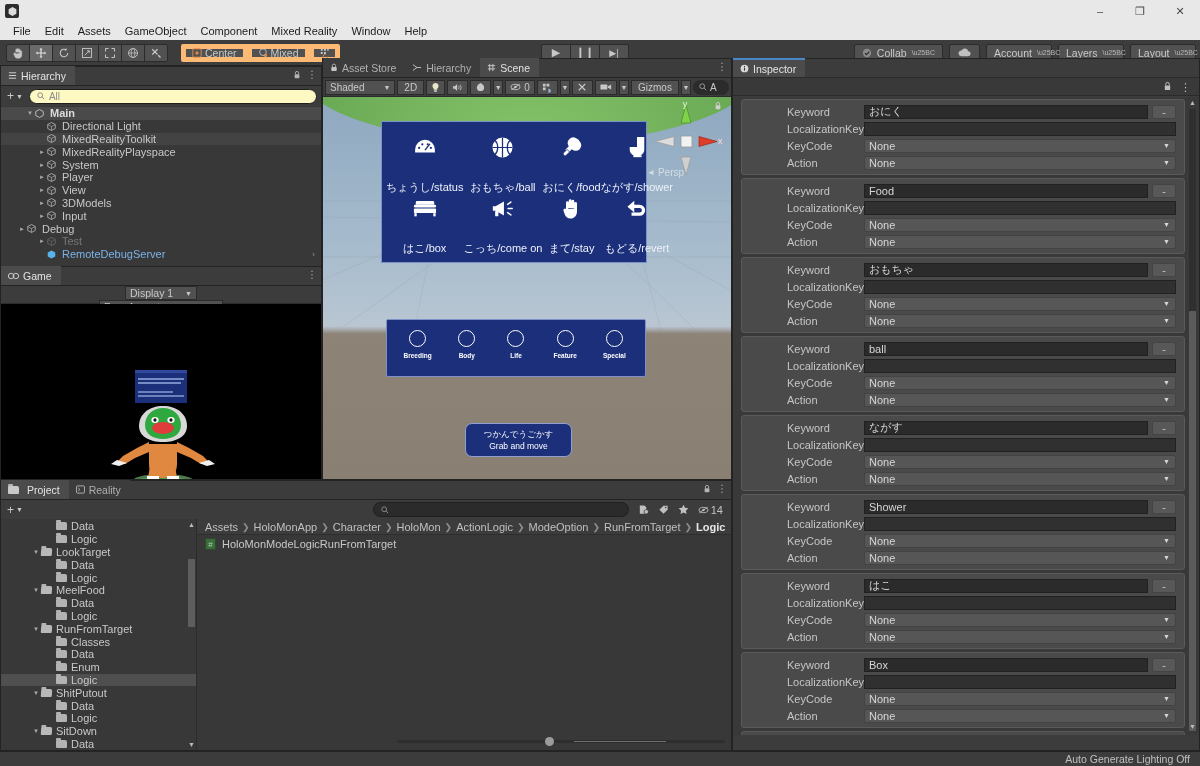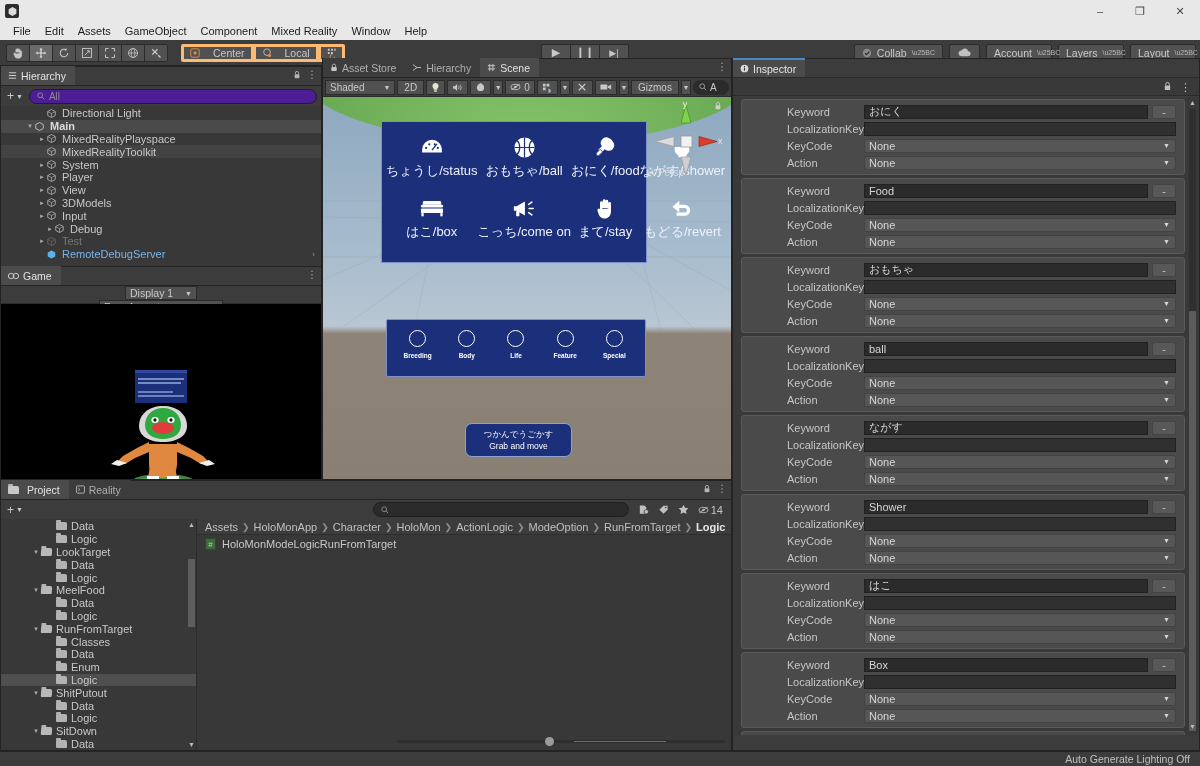--- a/index.html
+++ b/index.html
@@ -30,22 +30,22 @@
   .maintoolbar { height:26px; background:#3c3c3c; display:flex; align-items:center;
                  border-bottom:1px solid #232323; position:relative; }
   .tgroup { display:flex; align-items:center; margin-left:6px; }
   .tbtn { height:18px; min-width:24px; background:#515151; border:1px solid #2b2b2b;
           display:flex; align-items:center; justify-content:center; color:#c8c8c8;
           font-size:11px; margin-right:-1px; }
   .tbtn.active { background:#6a6a6a; }
   .tbtn.first { border-radius:2px 0 0 2px; }
   .tbtn.last  { border-radius:0 2px 2px 0; }
   .pivotgrp { margin-left:14px; display:flex; }
-  .pivotbtn { height:18px; background:#515151; border:3px solid #fdba74; color:#c8c8c8;
-              display:flex; align-items:center; padding:0 6px; gap:13px; margin-right:-1px; font-size:10.5px;}
+  .pivotbtn { height:18px; background:#515151; border:5px solid #fdba74; color:#c8c8c8;
+              display:flex; align-items:center; padding:0 6px; gap:3px; margin-right:-1px; font-size:10.5px;}
   .playgrp { position:absolute; left:541px; display:flex; }
   .playbtn { width:30px; height:18px; background:#515151; border:1px solid #2b2b2b;
              display:flex; align-items:center; justify-content:center; color:#c8c8c8; margin-right:-1px;}
   .rightgrp { position:absolute; right:4px; display:flex; align-items:center; gap:6px; }
   .rbtn { height:18px; background:#515151; border:1px solid #2b2b2b; border-radius:2px;
           color:#c8c8c8; display:flex; align-items:center; padding:0 7px; gap:5px; font-size:10.5px;}
   .rbtn .caret { font-size:7px; opacity:.85; }
   .rbtn.wide { width:66px; justify-content:space-between; }
 
   
@@ -58,21 +58,21 @@
   .tab.inspector-active { background:#4b4b4b; color:#e4e4e4; border-top:2px solid #4a88c7; }
   .tabrow .tools { position:absolute; right:4px; top:3px; display:flex; gap:6px; align-items:center;
                    color:#adadad; font-size:10px; }
   .kebab { letter-spacing:0; line-height:10px; }
 
   
   #hierarchy { left:0; top:66px; width:322px; height:202px; background:#383838; }
   .hsearchrow { height:20px; background:#3c3c3c; display:flex; align-items:center; padding:0 4px; gap:4px;}
   .plusbtn { display:flex; align-items:center; gap:2px; color:#c8c8c8; font-size:12px; padding:0 2px;}
   .plusbtn .caret { font-size:7px; }
-  .hsearch { flex:1; height:15px; background:#4c1d95; border:1px solid #1f1f1f; border-radius:8px;
+  .hsearch { flex:1; height:15px; background:#fef9c3; border:1px solid #1f1f1f; border-radius:8px;
              display:flex; align-items:center; padding:0 7px; gap:4px; color:#8a8a8a; font-size:10px; }
   .htree { padding-top:1px; font-size:11px; }
   .hrow { height:12.8px; display:flex; align-items:center; color:#c8c8c8; position:relative; }
   .hrow.selected-main { background:#4a4a4a; font-weight:bold; color:#dcdcdc; }
   .hrow.hl { background:#434343; }
   .hrow .arrow { width:10px; font-size:6px; color:#a8a8a8; text-align:center; }
   .hrow .cube { width:12px; text-align:center; font-size:9px; color:#b9b9b9; }
   .hrow.dim { color:#767676; }
   .hrow.dim .cube { color:#6d6d6d; }
   .hrow.prefab { color:#7ab3e8; }
@@ -162,21 +162,21 @@
                border-top:1px solid #232323; display:flex; align-items:center;
                justify-content:flex-end; padding-right:10px; color:#c0c0c0; font-size:10.5px; }
 
   
   .mrpanel { position:absolute; background:#1b2f7a; border:1px solid #7d90c8; }
   .mrmenu { left:58px; top:24px; width:266px; height:142px; }
   .mrgrid { display:grid; grid-template-columns:repeat(4,1fr); height:100%;
             padding:12px 4px 6px 4px; }
   .mrcell { display:flex; flex-direction:column; align-items:center; justify-content:flex-start; gap:2px; }
   .mricon { height:26px; display:flex; align-items:center; justify-content:center; color:#fff; }
-  .mrlabel { color:#eef1fb; font-size:13px; white-space:nowrap; }
+  .mrlabel { color:#eef1fb; font-size:11px; white-space:nowrap;margin-top:18px; }
   .mrtabs { left:63px; top:222px; width:260px; height:58px; border-radius:2px; }
   .mrtabgrid { display:grid; grid-template-columns:repeat(5,1fr); height:100%; padding:10px 6px 6px 6px; }
   .mrcircle { width:17px; height:17px; border:1.6px solid #fff; border-radius:50%; }
   .mrtablabel { color:#fff; font-size:6.5px; font-weight:bold; margin-top:3px; }
   .mrgrab { position:absolute; left:142px; top:326px; width:107px; height:34px; background:#1b2f7a;
             border:1.4px solid #8fa0d2; border-radius:7px; display:flex; flex-direction:column;
             align-items:center; justify-content:center; color:#fff; }
   .mrgrab div { font-size:8.5px; }
   .gizmo { position:absolute; right:6px; top:0px; width:78px; height:90px; }
 
@@ -260,21 +260,21 @@
             <rect x="1" y="1" width="10" height="10" rx="1.5" fill="none" stroke="#d88a4a" stroke-width="1.2"></rect>
             <circle cx="6" cy="6" r="2" fill="#d88a4a"></circle>
           </svg>
         <span>Center</span>
       </div>
       <div class="pivotbtn">
         <svg width="10" height="10" viewBox="0 0 12 12">
             <circle cx="6" cy="5" r="4" fill="none" stroke="#c8c8c8" stroke-width="1"></circle>
             <circle cx="9" cy="9" r="2" fill="#d88a4a"></circle>
           </svg>
-        <span>Local</span>
+        <span>Mixed</span>
       </div>
       <div class="pivotbtn" style="border-radius:0 2px 2px 0;padding:0 5px">
         <svg width="11" height="11" viewBox="0 0 12 12">
             <path d="M2 2h2v2H2zM5.5 2h2v2h-2zM9 2h1.5v2H9zM2 5.5h2v2H2zM5.5 5.5h2v2h-2z" fill="#c8c8c8"></path>
             <path d="M7 8a2.5 2.5 0 102.5 2.5" fill="none" stroke="#d88a4a" stroke-width="1"></path>
           </svg>
       </div>
     </div>
     <div class="playgrp">
       <div class="playbtn" style="border-radius:2px 0 0 2px">▶</div>
@@ -335,59 +335,59 @@
       </div>
       <div class="hsearch">
         <svg width="8" height="8" viewBox="0 0 10 10">
             <circle cx="4" cy="4" r="3" fill="none" stroke="#8a8a8a" stroke-width="1.2"></circle>
             <path d="M6.3 6.3L9 9" stroke="#8a8a8a" stroke-width="1.2"></path>
           </svg>
         <span>All</span>
       </div>
     </div>
     <div class="htree" id="hierarchy-tree">
+        <div class="hrow selected-main" style="padding-left: 24px;">
+          <span class="arrow">▼</span>
+          <span class="cube">
+            <svg width="9" height="9" viewBox="0 0 10 10">
+              <polygon points="5,0.6 9.2,2.8 9.2,7.2 5,9.4 0.8,7.2 0.8,2.8" fill="none" stroke="#c4c4c4" stroke-width="1"></polygon>
+            </svg>
+          </span>
+          <span style="margin-left: 3px;">Main</span>
+        </div>
         <div class="hrow" style="padding-left: 36px;">
           <span class="arrow"></span>
           <span class="cube">
             <svg width="9" height="9" viewBox="0 0 10 10">
               <polygon points="5,0.6 9.2,2.8 9.2,7.2 5,9.4 0.8,7.2 0.8,2.8" fill="none" stroke="#b9b9b9" stroke-width="0.9"></polygon>
               <path d="M0.8 2.8L5 5.1L9.2 2.8M5 5.1v4.3" fill="none" stroke="#b9b9b9" stroke-width="0.7"></path>
             </svg>
           </span>
           <span style="margin-left: 3px;">Directional Light</span>
         </div>
-        <div class="hrow selected-main" style="padding-left: 24px;">
-          <span class="arrow">▼</span>
+        <div class="hrow hl" style="padding-left: 36px;">
+          <span class="arrow"></span>
           <span class="cube">
             <svg width="9" height="9" viewBox="0 0 10 10">
-              <polygon points="5,0.6 9.2,2.8 9.2,7.2 5,9.4 0.8,7.2 0.8,2.8" fill="none" stroke="#c4c4c4" stroke-width="1"></polygon>
+              <polygon points="5,0.6 9.2,2.8 9.2,7.2 5,9.4 0.8,7.2 0.8,2.8" fill="none" stroke="#b9b9b9" stroke-width="0.9"></polygon>
+              <path d="M0.8 2.8L5 5.1L9.2 2.8M5 5.1v4.3" fill="none" stroke="#b9b9b9" stroke-width="0.7"></path>
             </svg>
           </span>
-          <span style="margin-left: 3px;">Main</span>
+          <span style="margin-left: 3px;">MixedRealityToolkit</span>
         </div>
         <div class="hrow" style="padding-left: 36px;">
           <span class="arrow">►</span>
           <span class="cube">
             <svg width="9" height="9" viewBox="0 0 10 10">
               <polygon points="5,0.6 9.2,2.8 9.2,7.2 5,9.4 0.8,7.2 0.8,2.8" fill="none" stroke="#b9b9b9" stroke-width="0.9"></polygon>
               <path d="M0.8 2.8L5 5.1L9.2 2.8M5 5.1v4.3" fill="none" stroke="#b9b9b9" stroke-width="0.7"></path>
             </svg>
           </span>
           <span style="margin-left: 3px;">MixedRealityPlayspace</span>
         </div>
-        <div class="hrow hl" style="padding-left: 36px;">
-          <span class="arrow"></span>
-          <span class="cube">
-            <svg width="9" height="9" viewBox="0 0 10 10">
-              <polygon points="5,0.6 9.2,2.8 9.2,7.2 5,9.4 0.8,7.2 0.8,2.8" fill="none" stroke="#b9b9b9" stroke-width="0.9"></polygon>
-              <path d="M0.8 2.8L5 5.1L9.2 2.8M5 5.1v4.3" fill="none" stroke="#b9b9b9" stroke-width="0.7"></path>
-            </svg>
-          </span>
-          <span style="margin-left: 3px;">MixedRealityToolkit</span>
-        </div>
         <div class="hrow" style="padding-left: 36px;">
           <span class="arrow">►</span>
           <span class="cube">
             <svg width="9" height="9" viewBox="0 0 10 10">
               <polygon points="5,0.6 9.2,2.8 9.2,7.2 5,9.4 0.8,7.2 0.8,2.8" fill="none" stroke="#b9b9b9" stroke-width="0.9"></polygon>
               <path d="M0.8 2.8L5 5.1L9.2 2.8M5 5.1v4.3" fill="none" stroke="#b9b9b9" stroke-width="0.7"></path>
             </svg>
           </span>
           <span style="margin-left: 3px;">System</span>
         </div>
@@ -424,21 +424,21 @@
         <div class="hrow" style="padding-left: 36px;">
           <span class="arrow">►</span>
           <span class="cube">
             <svg width="9" height="9" viewBox="0 0 10 10">
               <polygon points="5,0.6 9.2,2.8 9.2,7.2 5,9.4 0.8,7.2 0.8,2.8" fill="none" stroke="#b9b9b9" stroke-width="0.9"></polygon>
               <path d="M0.8 2.8L5 5.1L9.2 2.8M5 5.1v4.3" fill="none" stroke="#b9b9b9" stroke-width="0.7"></path>
             </svg>
           </span>
           <span style="margin-left: 3px;">Input</span>
         </div>
-        <div class="hrow" style="padding-left: 44px;">
+        <div class="hrow" style="padding-left: 16px;">
           <span class="arrow">►</span>
           <span class="cube">
             <svg width="9" height="9" viewBox="0 0 10 10">
               <polygon points="5,0.6 9.2,2.8 9.2,7.2 5,9.4 0.8,7.2 0.8,2.8" fill="none" stroke="#b9b9b9" stroke-width="0.9"></polygon>
               <path d="M0.8 2.8L5 5.1L9.2 2.8M5 5.1v4.3" fill="none" stroke="#b9b9b9" stroke-width="0.7"></path>
             </svg>
           </span>
           <span style="margin-left: 3px;">Debug</span>
         </div>
         <div class="hrow dim" style="padding-left: 36px;">

